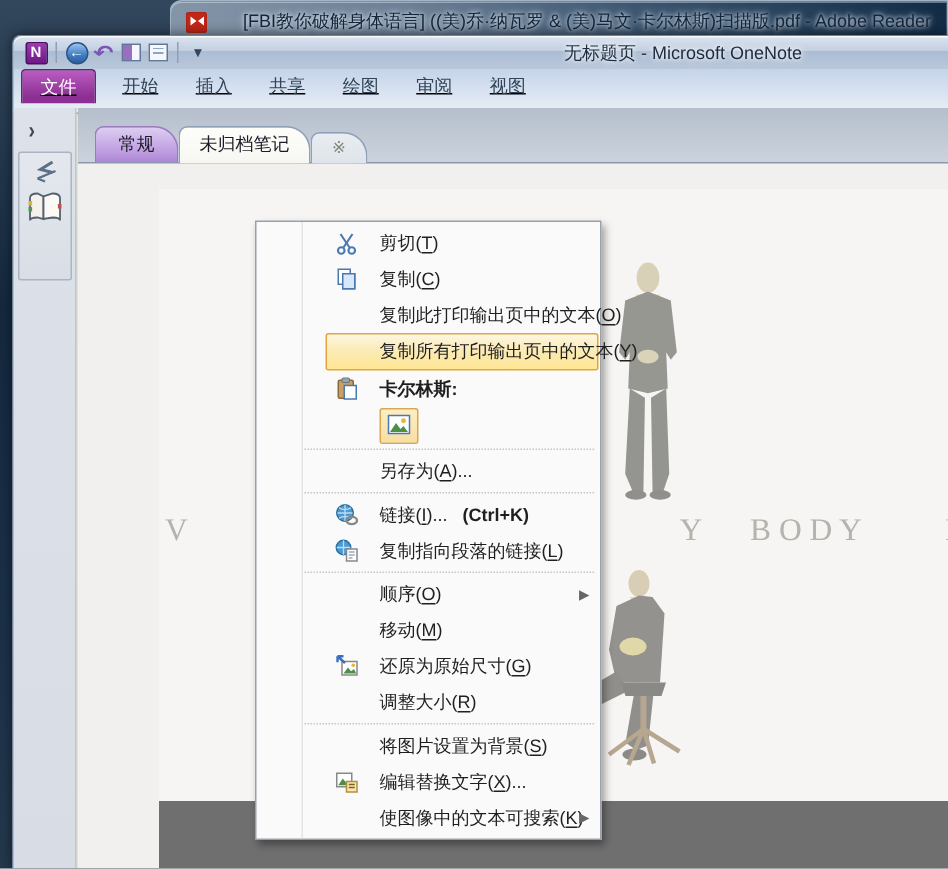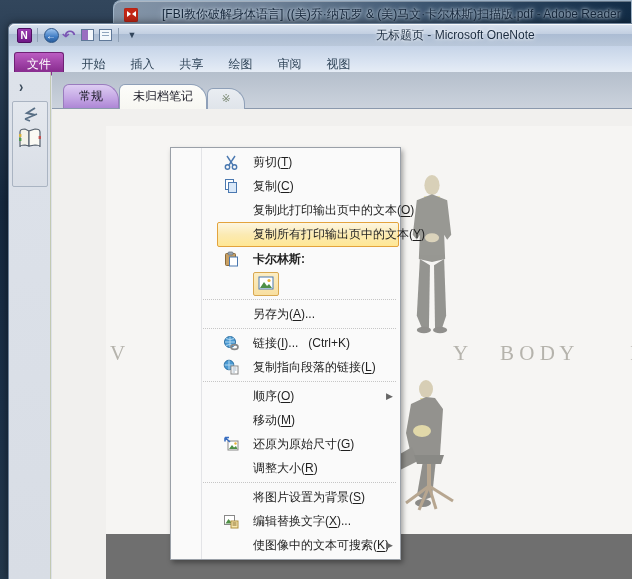--- a/index.html
+++ b/index.html
@@ -73,21 +73,21 @@
   #win-title {
     position:absolute; left:367px; top:3px; font-size:12px; color:#1b2c40; white-space:nowrap;
     text-shadow:0 0 3px rgba(255,255,255,.95),0 0 6px rgba(255,255,255,.8);
   }
 
   
   #ribbon-row {
     position:absolute; left:0; top:22px; right:0; height:30px;
     background:linear-gradient(180deg,#c6d4e8 0%,#d9e3f1 55%,#e9eff7 100%);
     border-bottom:1px solid #98a6b8;
-    display:flex; align-items:flex-end;
+    display:flex; align-items:flex-start;text-decoration:underline;
   }
   #file-tab {
     margin-left:5px; width:50px; height:23px;
     background:linear-gradient(180deg,#c064c6 0%,#a råde 100%);
     background:linear-gradient(180deg,#bb5cc2 0%,#8b2f92 80%);
     border:1px solid #6f2175; border-bottom:none; border-radius:3px 3px 0 0;
     color:#fff; font-size:12px; display:flex; align-items:center; justify-content:center;
   }
   .ribbon-tab {
     width:49px; height:22px; margin-left:0; color:#2f4458; font-size:12px;
@@ -143,21 +143,21 @@
     box-shadow:2px 3px 5px rgba(0,0,0,.35);
     padding:2px 0; z-index:10;
   }
   #context-menu .gutter-line {
     position:absolute; left:30px; top:0; bottom:0; width:1px; background:#e3e4e7;
   }
   .mi { position:relative; height:24px; display:flex; align-items:center; z-index:1;margin-left:45px; }
   .mi .gut { width:30px; flex:0 0 auto; display:flex; align-items:center; justify-content:center; }
   .mi .lbl { font-size:12px; color:#1f1f1f; padding-left:7px; white-space:nowrap; }
   .mi .lbl u { text-underline-offset:2px; }
-  .mi .shortcut { margin-left:10px; }
+  .mi .shortcut { margin-left:10px;font-weight:bold; }
   .mi.hl { height:25px; }
   .mi.hl .hl-box {
     position:absolute; left:1px; right:1px; top:0; bottom:0;
     border:1px solid #e3a33d; border-radius:2px;
     background:linear-gradient(180deg,#fdf6e1 0%,#fbeab3 50%,#ffe794 100%);
   }
   .mi .lbl, .mi .gut { position:relative; }
   .mi.header .lbl { font-weight:bold; }
   .menu-sep { border-top:1px dotted #c6c6c6; margin:2px 4px 2px 32px; height:0; }
   .mi .sub-arrow { position:absolute; right:7px; font-size:9px; color:#666; }

